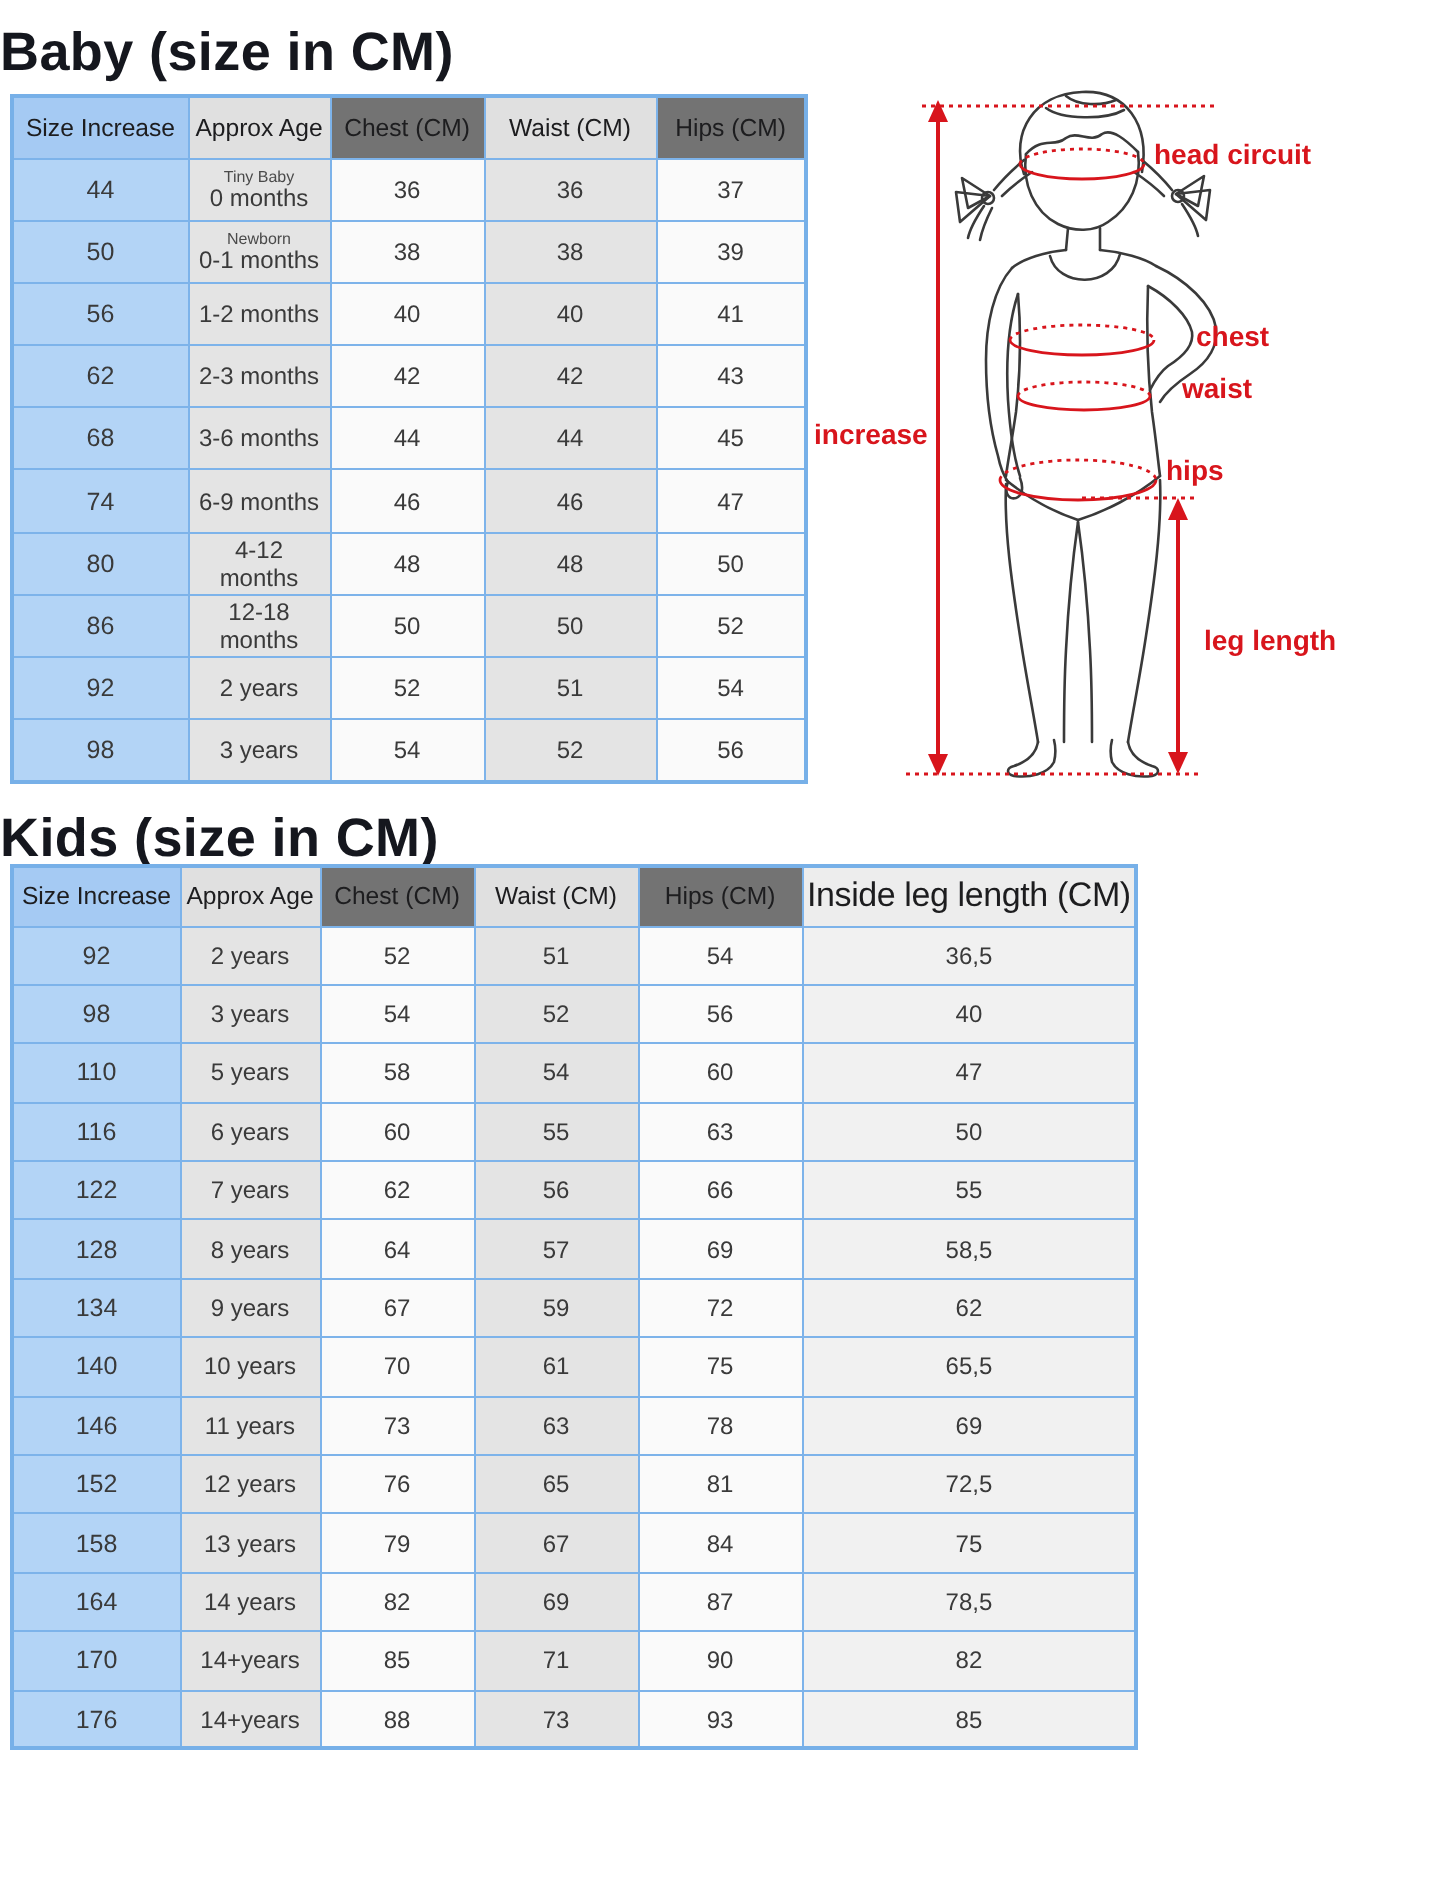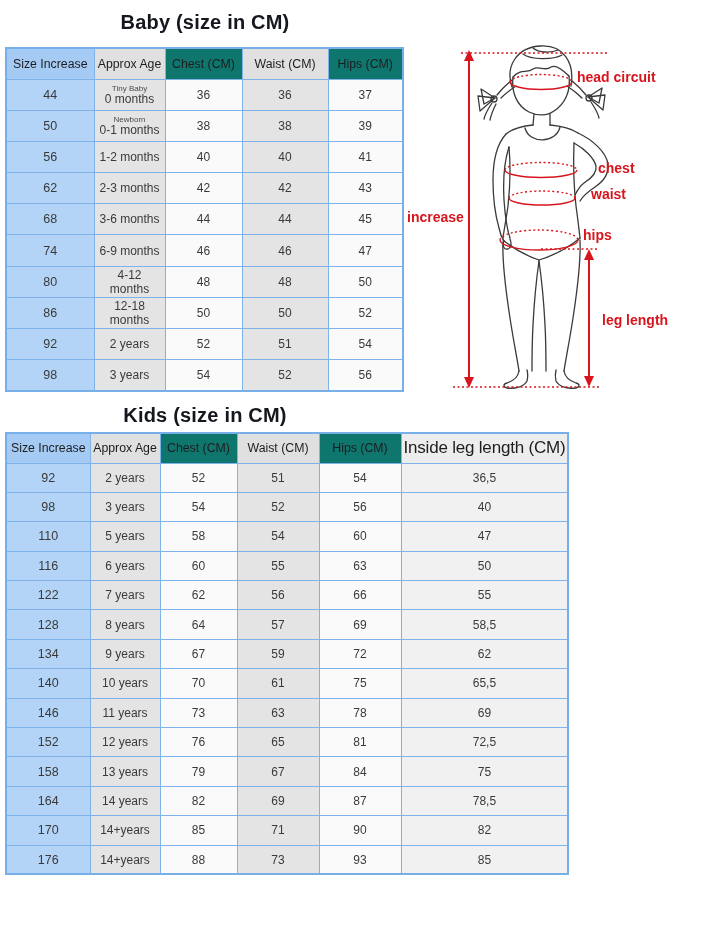--- a/index.html
+++ b/index.html
@@ -2,22 +2,22 @@
 <html><head>
 <meta charset="utf-8">
 <style>
   html,body{margin:0;padding:0;}
   body{
     width:720px;height:949px;background:#ffffff;position:relative;overflow:hidden;
     font-family:"Liberation Sans","DejaVu Sans",sans-serif;
     -webkit-font-smoothing:antialiased;
   }
   .title{
-    position:absolute;left:0;width:410px;text-align:center;
-    font-size:20px;font-weight:bold;color:#15171e;letter-spacing:.2px;
+    position:absolute;left:0;width:410px;
+    font-size:27px;font-weight:bold;color:#15171e;letter-spacing:.2px;
   }
   #baby-title{top:11px;}
   #kids-title{top:404px;}
   .tbl-wrap{position:absolute;}
   #baby-table{left:5px;top:47px;}
   #kids-table{left:5px;top:432px;}
   table{border-collapse:collapse;table-layout:fixed;}
   table.sizes{border:2px solid #77b0e8;}
   th,td{
     border:1px solid #7db3ea;text-align:center;vertical-align:middle;
@@ -27,21 +27,21 @@
   td{font-size:12px;color:#3a3a3a;}
   .baby th{height:31px;}
   .baby td{height:31.2px;}
   .kids th{height:30px;}
   .kids td{height:29.4px;}
   .c-blue{background:#b3d4f6;}
   th.c-blue{background:#a5caf3;}
   .c-gray{background:#e4e4e4;}
   th.c-gray{background:#e0e0e0;text-align:center;}
   .c-light{background:#fafafa;}
-  th.c-light{background:#0f766e;}
+  th.c-light{background:#737373;}
   .c-lighter{background:#f1f1f1;}
   th.c-lighter{background:#ededed;font-size:17px;letter-spacing:-.2px;}
   td.size-cell{font-size:12.5px;}
   .cell-note{font-size:8px;line-height:9px;color:#4a4a4a;display:block;}
   .cell-main{display:block;line-height:13px;}
   #diagram{position:absolute;left:395px;top:30px;width:325px;height:375px;}
   svg text.red-label{
     font-family:"Liberation Sans","DejaVu Sans",sans-serif;
     font-size:14px;font-weight:bold;
   }

